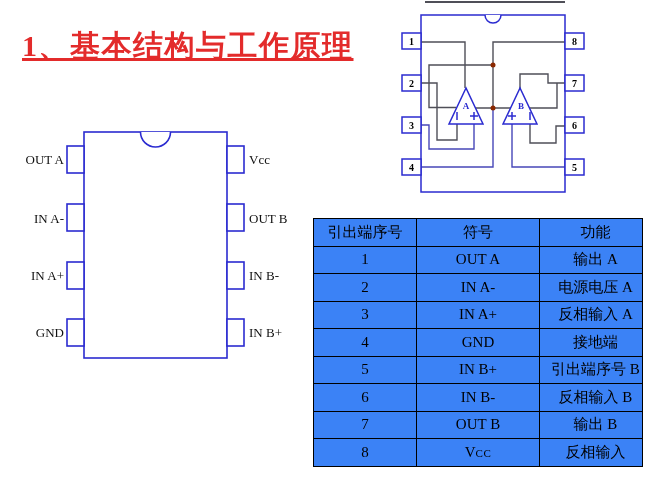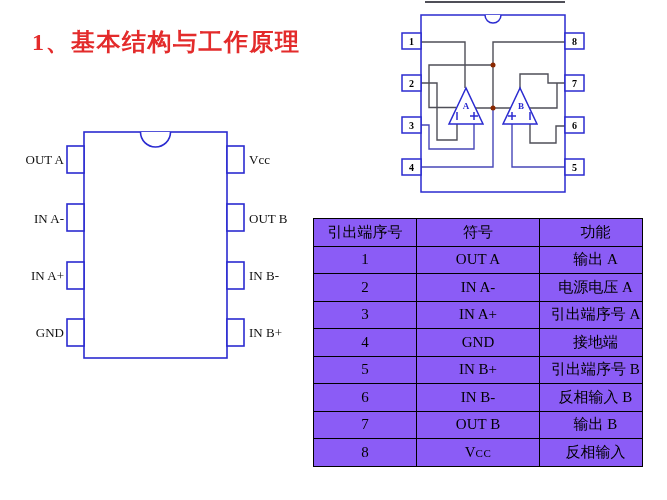--- a/index.html
+++ b/index.html
@@ -2,30 +2,30 @@
 <html><head>
 <meta charset="utf-8">
 <style>
   html,body{margin:0;padding:0;background:#fff;}
   #stage{
     position:relative;width:667px;height:500px;background:#ffffff;
     overflow:hidden;font-family:"Liberation Serif","DejaVu Serif",serif;color:#111;
   }
   .abs{position:absolute;}
   #slide-title{
-    left:32px;top:26px;font-size:24px;font-weight:bold;
-    color:#e32b2b;letter-spacing:1.5px;white-space:nowrap;
+    left:22px;top:26px;font-size:30px;font-weight:bold;
+    color:#e32b2b;letter-spacing:1.5px;white-space:nowrap;text-decoration:underline;
   }
   .pin-label{font-size:13px;white-space:nowrap;color:#101010;}
   .pin-label.r{text-align:right;width:54px;left:10px;}
   .pin-label.l{left:249px;}
   
   #pin-table{
     left:313px;top:218px;border-collapse:collapse;table-layout:fixed;
-    font-size:15px;color:#000;background:#8b5cf6;
+    font-size:15px;color:#000;background:#3b82f6;
   }
   #pin-table td,#pin-table th{
     border:1.6px solid #000;height:26.5px;padding:0;
     font-weight:normal;overflow:hidden;white-space:nowrap;
   }
   #pin-table .c1{width:102px;text-align:center;}
   #pin-table .c2{width:122px;text-align:center;}
   #pin-table .c3{width:93px;text-align:center;padding-left:9px;}
   .sc{font-size:11px;letter-spacing:0.5px;}
   svg text{font-family:"Liberation Serif","DejaVu Serif",serif;}
@@ -140,21 +140,21 @@
         <td class="c3">输出 A</td>
       </tr>
       <tr>
         <td class="c1">2</td>
         <td class="c2">IN A-</td>
         <td class="c3">电源电压 A</td>
       </tr>
       <tr>
         <td class="c1">3</td>
         <td class="c2">IN A+</td>
-        <td class="c3">引出端序号 A</td>
+        <td class="c3">反相输入 A</td>
       </tr>
       <tr>
         <td class="c1">4</td>
         <td class="c2">GND</td>
         <td class="c3">接地端</td>
       </tr>
       <tr>
         <td class="c1">5</td>
         <td class="c2">IN B+</td>
         <td class="c3">引出端序号 B</td>

